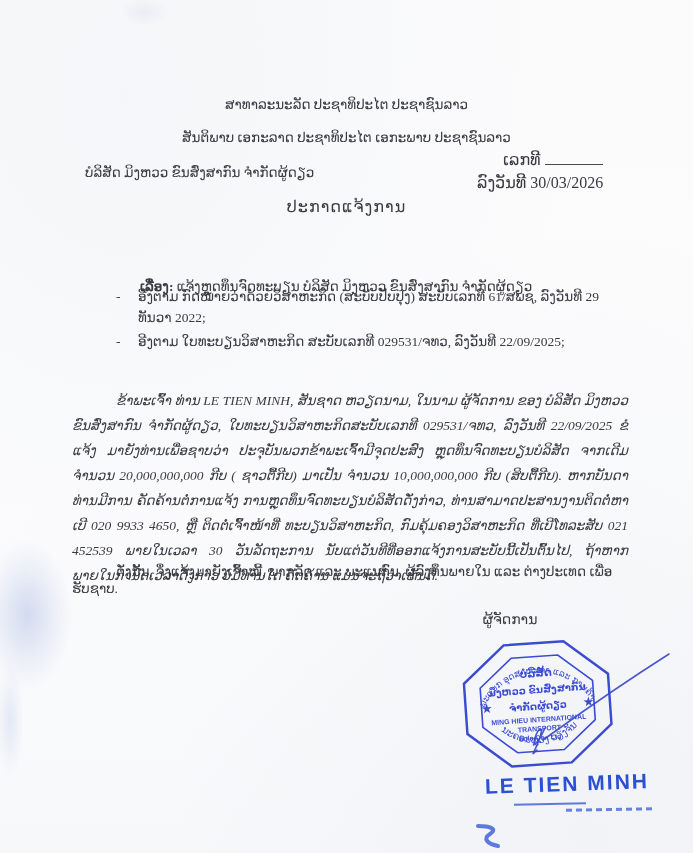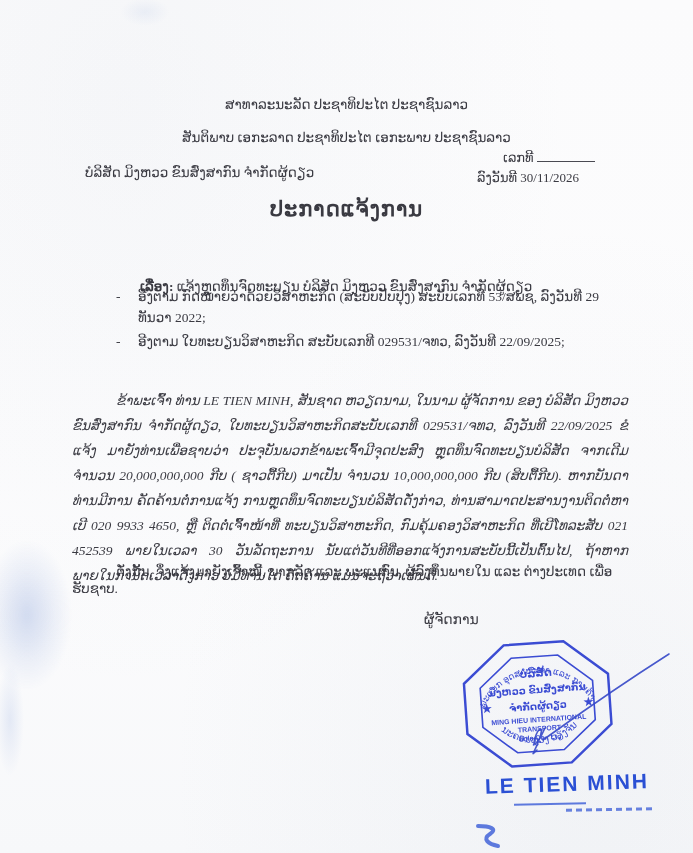--- a/index.html
+++ b/index.html
@@ -12,30 +12,30 @@
     position:relative;width:693px;height:853px;overflow:hidden;
     background:
       radial-gradient(ellipse at 18% 12%, rgba(190,200,215,.10), transparent 55%),
       radial-gradient(ellipse at 85% 90%, rgba(180,190,205,.10), transparent 50%),
       linear-gradient(180deg,#fbfbfc 0%,#fcfcfd 60%,#f7f8fa 100%);
     color:#3a3a42;
   }
   .abs{position:absolute;}
   .center{text-align:center;width:100%;}
   .lao{font-size:13.5px;line-height:1.35;}
-  .title{font-size:21px;font-weight:bold;letter-spacing:1px;}
-  .meta-block{right:36px;top:150px;width:180px;font-size:13px;text-align:left;}
+  .title{font-size:16px;font-weight:normal;letter-spacing:1px;}
+  .meta-block{right:36px;top:150px;width:180px;font-size:16px;text-align:left;}
   .blank-line{display:inline-block;width:58px;border-bottom:1px solid #4a4a52;height:11px;}
   .refs{left:114px;top:287px;width:492px;margin:0;padding:0;list-style:none;font-size:13.5px;}
   .refs li{position:relative;padding-left:24px;margin-bottom:3px;line-height:1.55;}
   .refs li::before{content:"-";position:absolute;left:2px;top:0;}
   .para{left:72px;top:388px;width:556px;font-size:13.5px;line-height:25px;
         text-align:justify;text-indent:44px;font-style:italic;}
   .closing{left:72px;top:563px;width:556px;font-size:13.5px;text-indent:44px;}
-  .role{left:424px;top:611px;width:220px;font-size:14px;}
+  .role{left:400px;top:611px;width:220px;text-align:center;font-size:14px;}
   .stamp-wrap{left:453px;top:634px;width:170px;height:148px;transform:rotate(-4deg);opacity:.92;}
   .sig-svg{left:425px;top:628px;width:260px;height:150px;pointer-events:none;}
   .sig-name{left:472px;top:772px;width:190px;text-align:center;
     font-family:"Liberation Sans","DejaVu Sans",sans-serif;
     font-size:21px;font-weight:bold;letter-spacing:2px;color:#2b50d4;
     transform:rotate(-2deg);}
   .sig-underline1{left:514px;top:803px;width:72px;height:2px;background:#2b50d4;opacity:.75;transform:rotate(-1deg);}
   .sig-underline2{left:566px;top:808px;width:88px;height:3px;opacity:.7;transform:rotate(-1deg);
     background:repeating-linear-gradient(90deg,#2b50d4 0 6px,transparent 6px 10px);}
   .smudge{pointer-events:none;}
@@ -61,33 +61,33 @@
   <div class="abs center lao" style="top:129px;">ສັນຕິພາບ ເອກະລາດ ປະຊາທິປະໄຕ ເອກະພາບ ປະຊາຊົນລາວ</div>
 
   <div class="abs lao" style="left:85px;top:164px;">ບໍລິສັດ ມິງຫວວ ຂົນສົ່ງສາກົນ ຈຳກັດຜູ້ດຽວ</div>
   <div class="abs meta-block">
     <div style="padding-left:26px;">
       <span>ເລກທີ</span>
       <span class="blank-line"></span>
     </div>
     <div style="margin-top:4px;">
       <span>ລົງວັນທີ</span>
-      <span>30/11/2026</span>
+      <span>30/03/2026</span>
     </div>
   </div>
 
   <div class="abs center title" style="top:197px;">ປະກາດແຈ້ງການ</div>
 
   <div class="abs lao" style="left:140px;top:278px;width:470px;">
     <span class="label">ເລື່ອງ:</span>
     <span>ແຈ້ງຫຼຸດທຶນຈົດທະບຽນ ບໍລິສັດ ມິງຫວວ ຂົນສົ່ງສາກົນ ຈຳກັດຜູ້ດຽວ</span>
   </div>
 
   <ul class="abs refs">
-    <li>ອີງຕາມ ກົດໝາຍວ່າດ້ວຍວິສາຫະກິດ (ສະບັບປັບປຸງ) ສະບັບເລກທີ 53/ສພຊ, ລົງວັນທີ 29 ທັນວາ 2022;</li>
+    <li>ອີງຕາມ ກົດໝາຍວ່າດ້ວຍວິສາຫະກິດ (ສະບັບປັບປຸງ) ສະບັບເລກທີ 61/ສພຊ, ລົງວັນທີ 29 ທັນວາ 2022;</li>
     <li>ອີງຕາມ ໃບທະບຽນວິສາຫະກິດ ສະບັບເລກທີ 029531/ຈທວ, ລົງວັນທີ 22/09/2025;</li>
   </ul>
 
   <div class="abs para">ຂ້າພະເຈົ້າ ທ່ານ LE TIEN MINH, ສັນຊາດ ຫວຽດນາມ, ໃນນາມ ຜູ້ຈັດການ ຂອງ ບໍລິສັດ ມິງຫວວ ຂົນສົ່ງສາກົນ ຈຳກັດຜູ້ດຽວ, ໃບທະບຽນວິສາຫະກິດສະບັບເລກທີ 029531/ຈທວ, ລົງວັນທີ 22/09/2025 ຂໍແຈ້ງ ມາຍັງທ່ານເພື່ອຊາບວ່າ ປະຈຸບັນພວກຂ້າພະເຈົ້າມີຈຸດປະສົງ ຫຼຸດທຶນຈົດທະບຽນບໍລິສັດ ຈາກເດີມ ຈຳນວນ 20,000,000,000 ກີບ ( ຊາວຕື້ກີບ) ມາເປັນ ຈຳນວນ 10,000,000,000 ກີບ (ສິບຕື້ກີບ). ຫາກບັນດາທ່ານມີການ ຄັດຄ້ານຕໍ່ການແຈ້ງ ການຫຼຸດທຶນຈົດທະບຽນບໍລິສັດດັ່ງກ່າວ, ທ່ານສາມາດປະສານງານຕິດຕໍ່ຫາເບີ 020 9933 4650, ຫຼື ຕິດຕໍ່ເຈົ້າໜ້າທີ່ ທະບຽນວິສາຫະກິດ, ກົມຄຸ້ມຄອງວິສາຫະກິດ ທີ່ເບີໂທລະສັບ 021 452539 ພາຍໃນເວລາ 30 ວັນລັດຖະການ ນັບແຕ່ວັນທີທີ່ອອກແຈ້ງການສະບັບນີ້ເປັນຕົ້ນໄປ, ຖ້າຫາກ ພາຍໃນກຳນົດເວລາດັ່ງກ່າວ ບໍ່ມີທ່ານໃດ ຄັດຄ້ານ ແມ່ນຈະຖືວ່າເຫັນດີ.</div>
   <div class="abs closing">ດັ່ງນັ້ນ, ຈຶ່ງແຈ້ງມາຍັງເຈົ້າໜີ້, ພາກລັດ ແລະ ພະແນກົນ, ຜູ້ລົງທຶນພາຍໃນ ແລະ ຕ່າງປະເທດ ເພື່ອຮັບຊາບ.</div>
 
   <div class="abs role lao">ຜູ້ຈັດການ</div>
 
   <div class="abs stamp-wrap">
     <svg width="170" height="148" viewBox="0 0 200 180">

